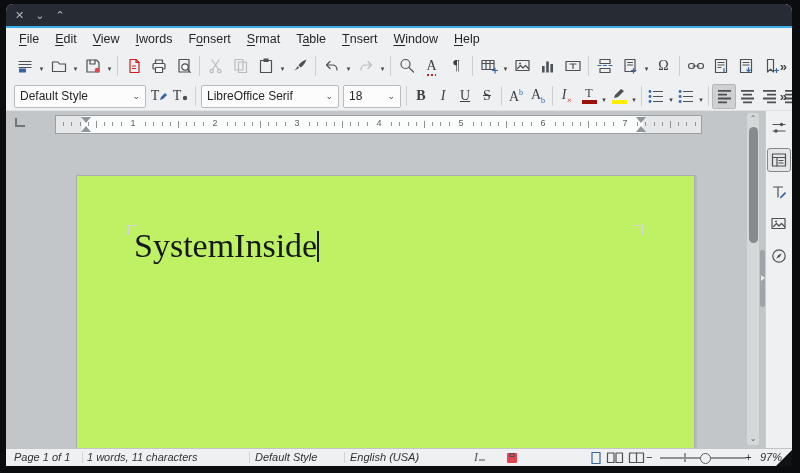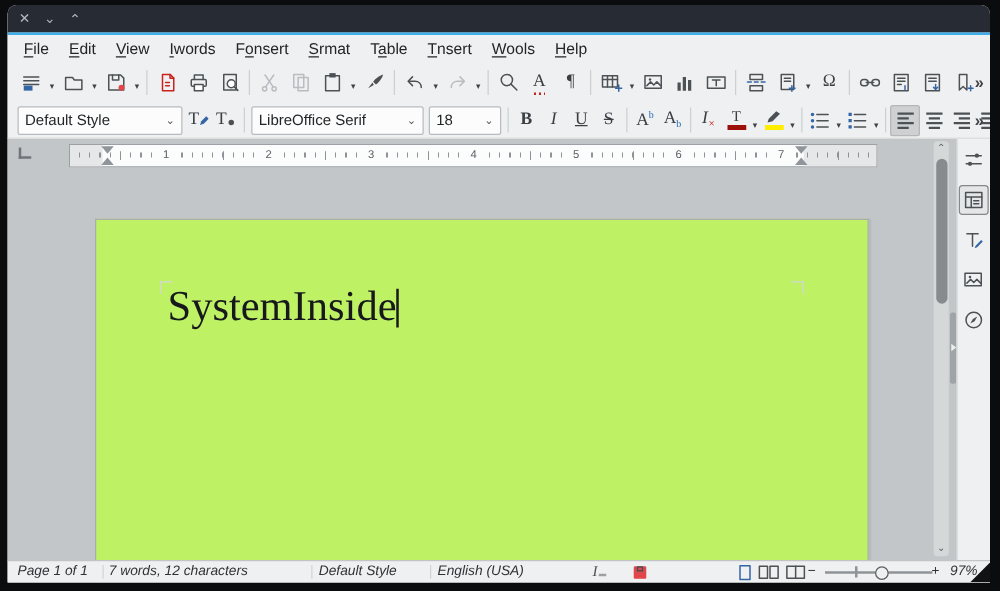--- a/index.html
+++ b/index.html
@@ -117,21 +117,21 @@
 
   <nav class="menubar">
     <span class="menu-item"><span></span><u>F</u><span>ile</span></span>
       <span class="menu-item"><span></span><u>E</u><span>dit</span></span>
       <span class="menu-item"><span></span><u>V</u><span>iew</span></span>
       <span class="menu-item"><span></span><u>I</u><span>words</span></span>
       <span class="menu-item"><span>F</span><u>o</u><span>nsert</span></span>
       <span class="menu-item"><span></span><u>S</u><span>rmat</span></span>
       <span class="menu-item"><span>T</span><u>a</u><span>ble</span></span>
       <span class="menu-item"><span></span><u>T</u><span>nsert</span></span>
-      <span class="menu-item"><span></span><u>W</u><span>ools</span></span>
+      <span class="menu-item"><span></span><u>W</u><span>indow</span></span>
       <span class="menu-item"><span></span><u>H</u><span>elp</span></span>
   </nav>
 
   <div class="toolbar">
     <span class="tbtn ti">
         <svg width="18" height="18" viewBox="0 0 18 18">
           <path d="M3 4.5h12M3 7.5h12M3 10.5h12"></path>
           <rect class="blf" x="3" y="11.5" width="7" height="4"></rect>
         </svg>
       </span>
@@ -488,21 +488,21 @@
             <circle cx="9" cy="9" r="6.2"></circle>
             <path class="f" d="M11.8 6.2L9.7 9.9l-3.5 1.9 2.1-3.7z"></path>
           </svg>
         </span>
     </div>
   </div>
 
   <div class="statusbar">
     <span class="st" style="left:8px">Page 1 of 1</span>
     <span class="stsep" style="left:76px"></span>
-    <span class="st" style="left:81px">7 words, 12 characters</span>
+    <span class="st" style="left:81px">1 words, 11 characters</span>
     <span class="stsep" style="left:243px"></span>
     <span class="st" style="left:249px">Default Style</span>
     <span class="stsep" style="left:338px"></span>
     <span class="st" style="left:344px">English (USA)</span>
     <span class="st" style="left:468px;top:1px"><span class="smI">I</span><span class="smU"></span></span>
     <span class="st ti" style="left:500px;top:3px">
         <svg width="12" height="12" viewBox="0 0 12 12">
           <rect class="rdf" x="1" y="1" width="10" height="10" rx="1"></rect>
           <rect fill="#fff" x="4" y="1.5" width="4" height="3"></rect>
         </svg>

